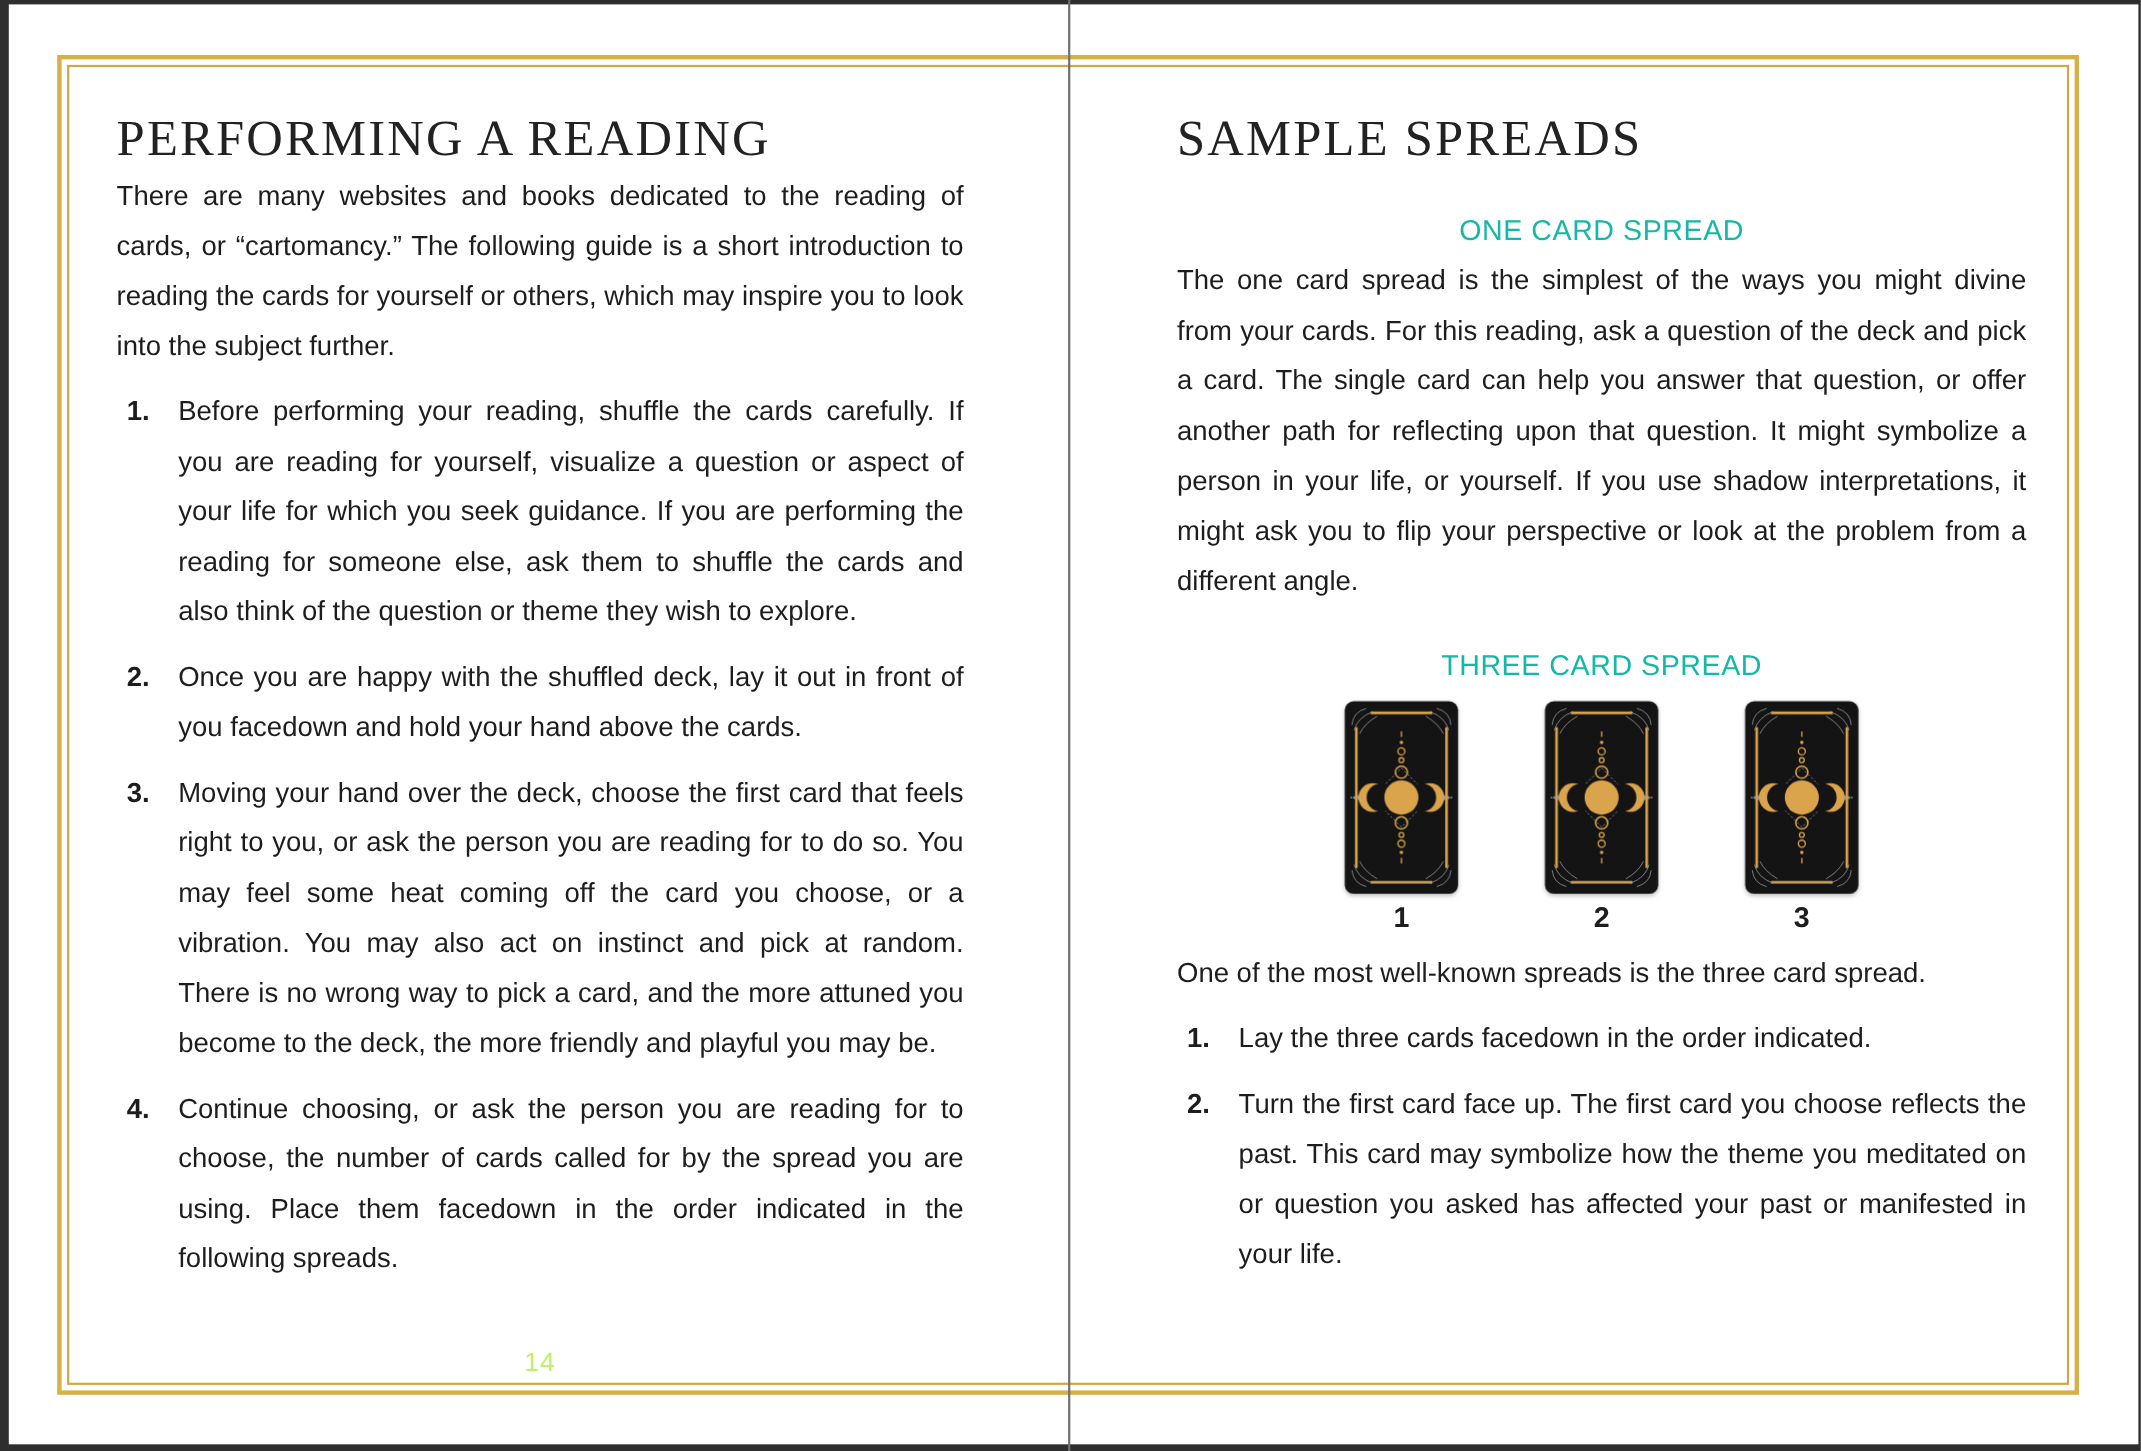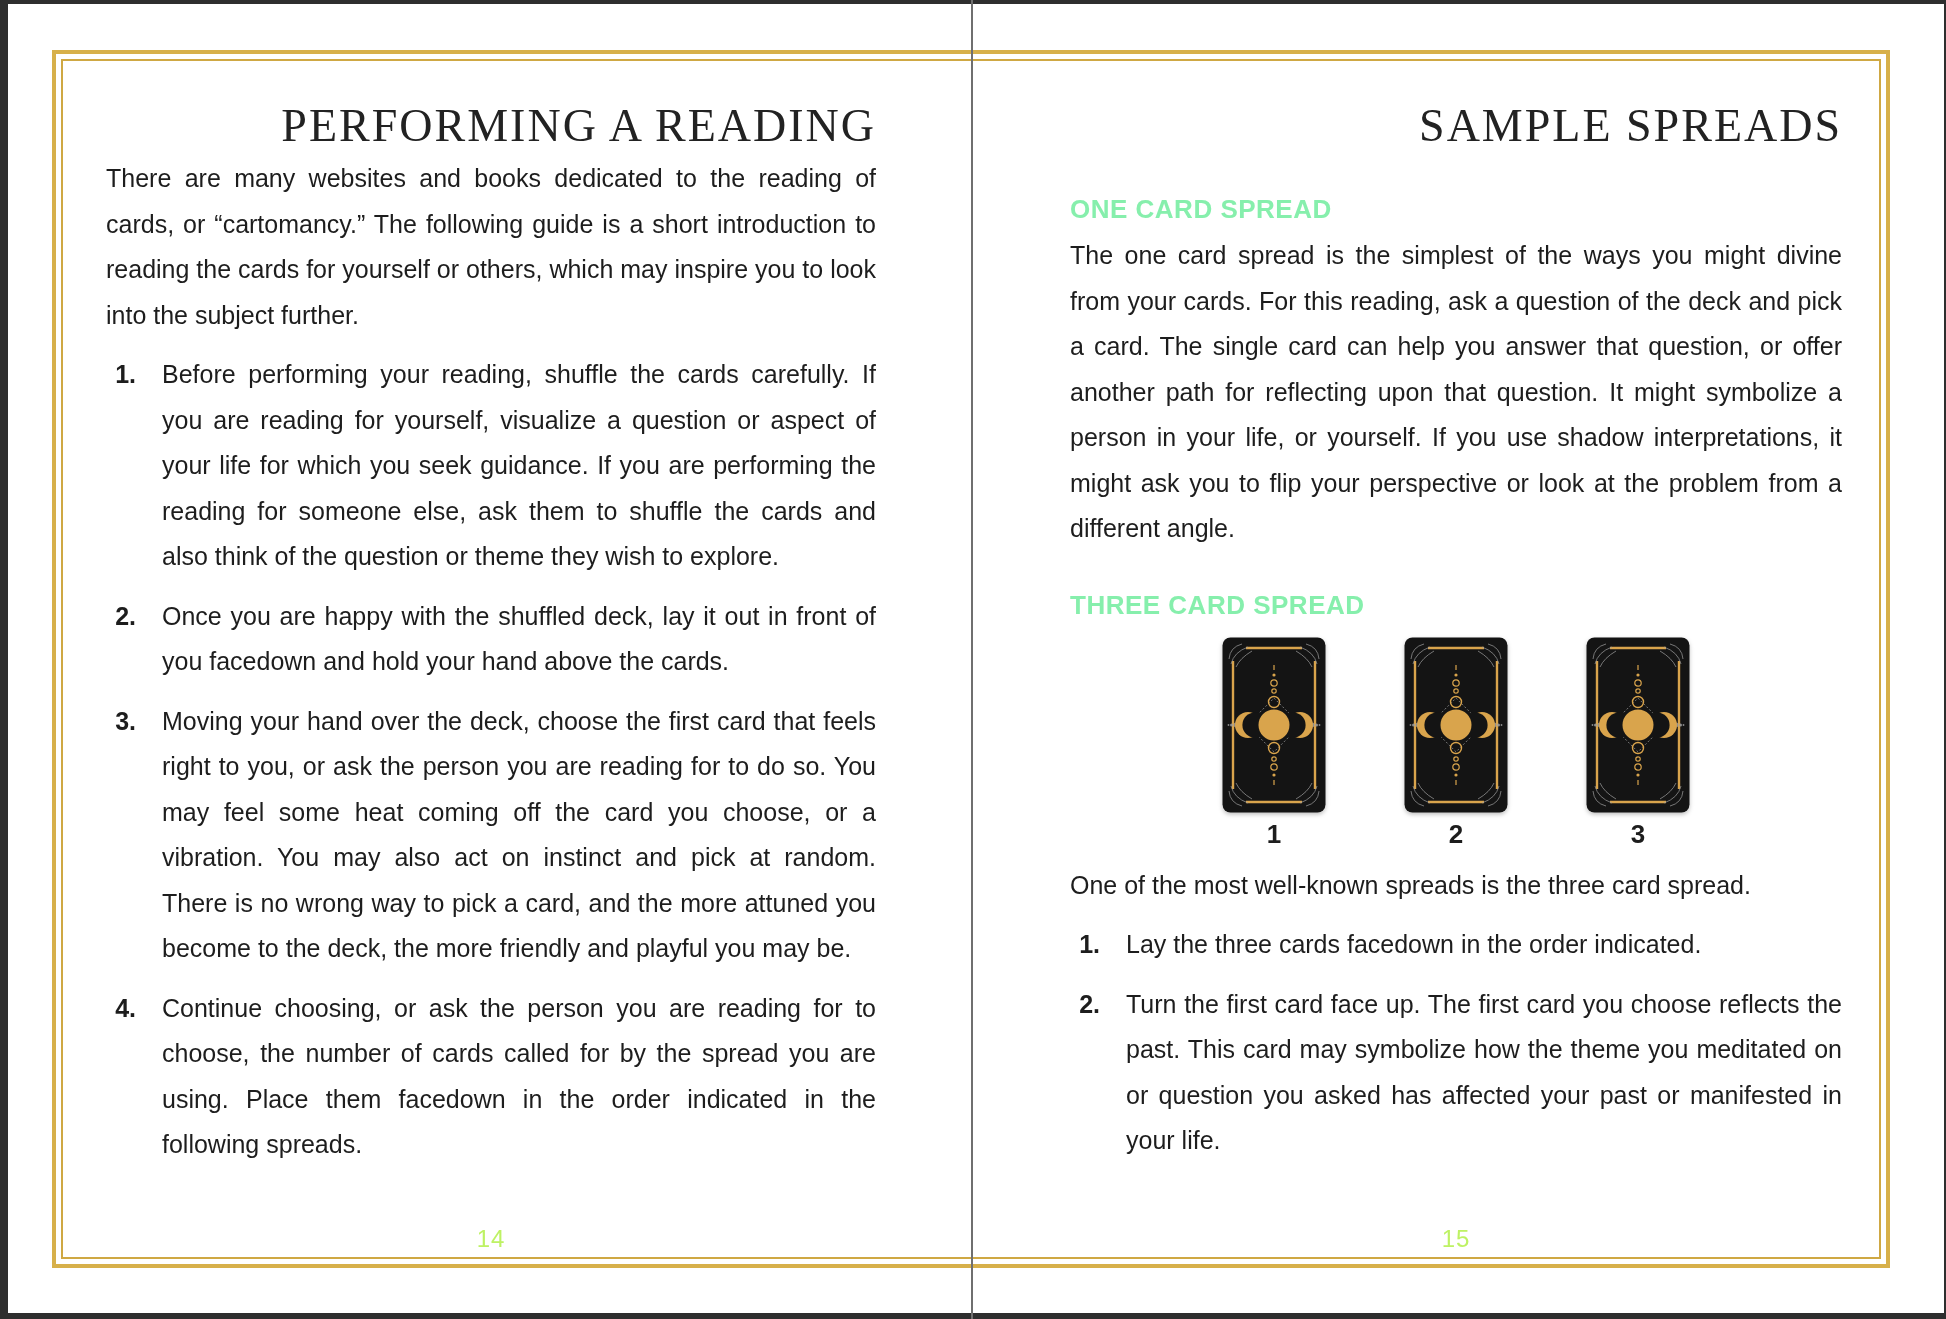--- a/index.html
+++ b/index.html
@@ -19,32 +19,32 @@
   }
   .gold-frame-inner{
     position:absolute; left:61px; top:59px; width:1820px; height:1200px;
     border:2px solid var(--goldInner); pointer-events:none;
   }
   .gutter-line{position:absolute; left:971px; top:0; width:2px; height:1319px; background:var(--gutter);}
   .page{position:absolute; top:0; height:1319px;}
   .page-left{left:106px; width:770px;}
   .page-right{left:1070px; width:772px;}
   .display-title{
-    margin-top:96px; text-align:right;
+    margin-top:96px; text-align:left;
     font-family:"Liberation Serif","DejaVu Serif",serif; font-weight:500;
     font-size:46px; line-height:60px; letter-spacing:2px; color:#222;
   }
   .body-copy{font-size:25px; line-height:45.5px; color:var(--ink);}
   .intro{text-align:justify;}
   .num-list{margin-top:4px;}
   .num-item{display:flex; margin-top:14px;}
   .num-item .num{flex:0 0 32px; text-align:right; font-weight:700; padding-right:2px;}
   .num-item .txt{flex:1; margin-left:24px; text-align:justify;}
   .section-heading{
-    margin-top:38px; font-size:26px; font-weight:700; letter-spacing:0.5px; color:#86efac;
+    margin-top:38px; font-size:26px; font-weight:400; letter-spacing:0.5px; color:#14b8a6;text-align:center;
   }
   .section-heading.tight{}
   .section-body{margin-top:8px; text-align:justify;}
   .caption-line{margin-top:14px; text-align:left;}
   .cards-row{
     margin-top:16px; display:flex; justify-content:center; gap:78px;
   }
   .card{display:flex; flex-direction:column; align-items:center;}
   .card-back{width:104px; height:176px; filter:drop-shadow(0 2px 2px rgba(0,0,0,0.25));}
   .card-back svg{display:block;}
@@ -313,17 +313,16 @@
       <div class="num-item">
         <span class="num">1.</span>
         <div class="txt">Lay the three cards facedown in the order indicated.</div>
       </div>
       <div class="num-item">
         <span class="num">2.</span>
         <div class="txt">Turn the first card face up. The first card you choose reflects the past. This card may symbolize how the theme you meditated on or question you asked has affected your past or manifested in your life.</div>
       </div>
     </div>
 
-    <div class="page-number">15</div>
   </div>
 
   <div class="gutter-line"></div>
 </div>
 
 </body></html>

